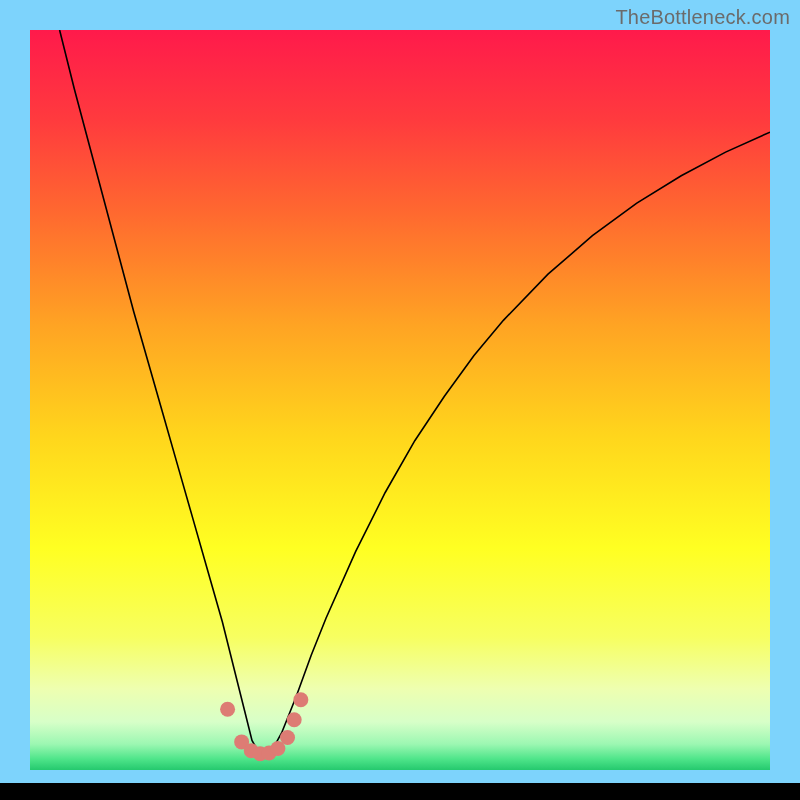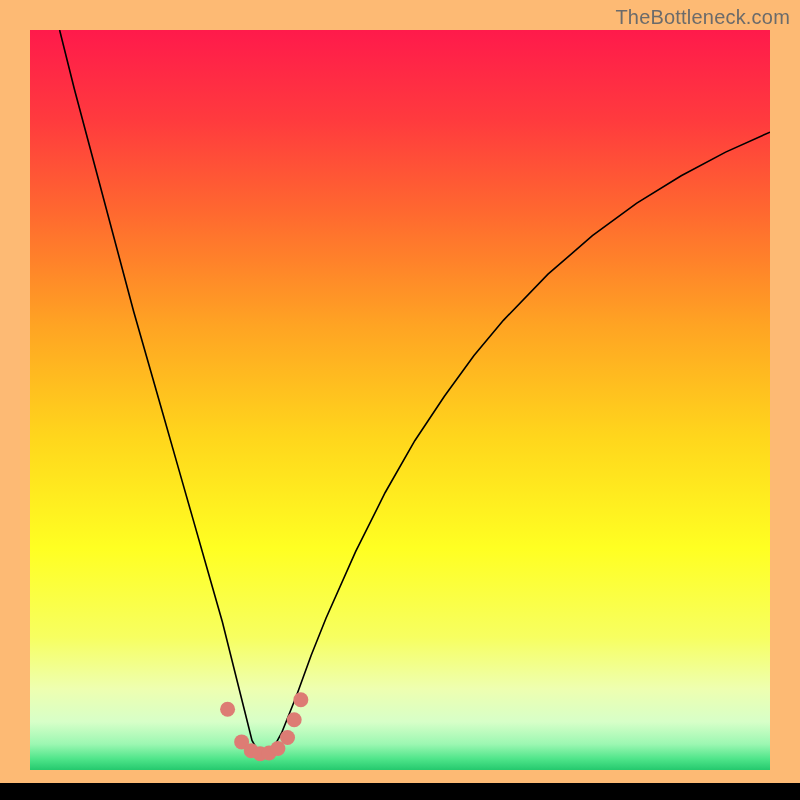--- a/index.html
+++ b/index.html
@@ -8,21 +8,21 @@
     width: 800px;
     height: 800px;
     overflow: hidden;
     background: #000;
     font-family: Arial, Helvetica, sans-serif;
   }
   .frame {
     position: absolute;
     top: 0; left: 0;
     width: 800px; height: 783px;
-    background: #fdba74;
+    background: #7dd3fc;
   }
   .plot {
     position: absolute;
     left: 30px;
     top: 30px;
     width: 740px;
     height: 740px;
     overflow: hidden;
   }
   .watermark {

